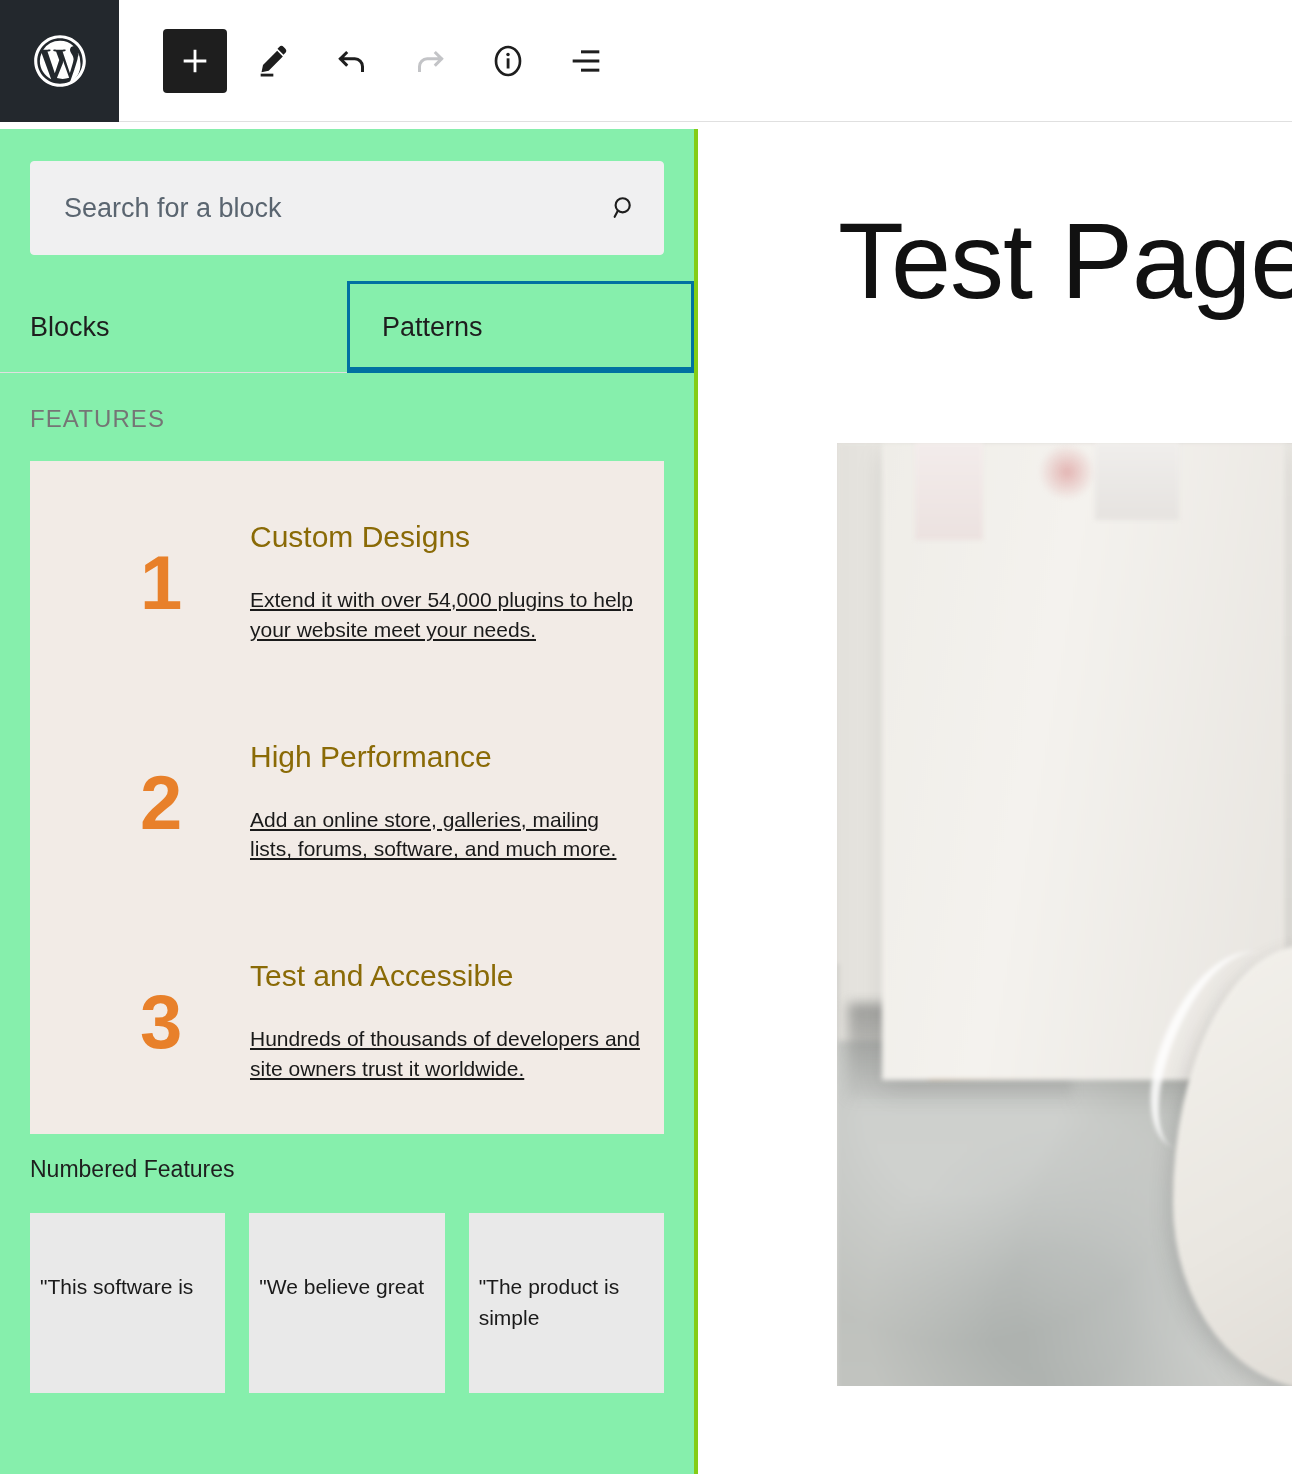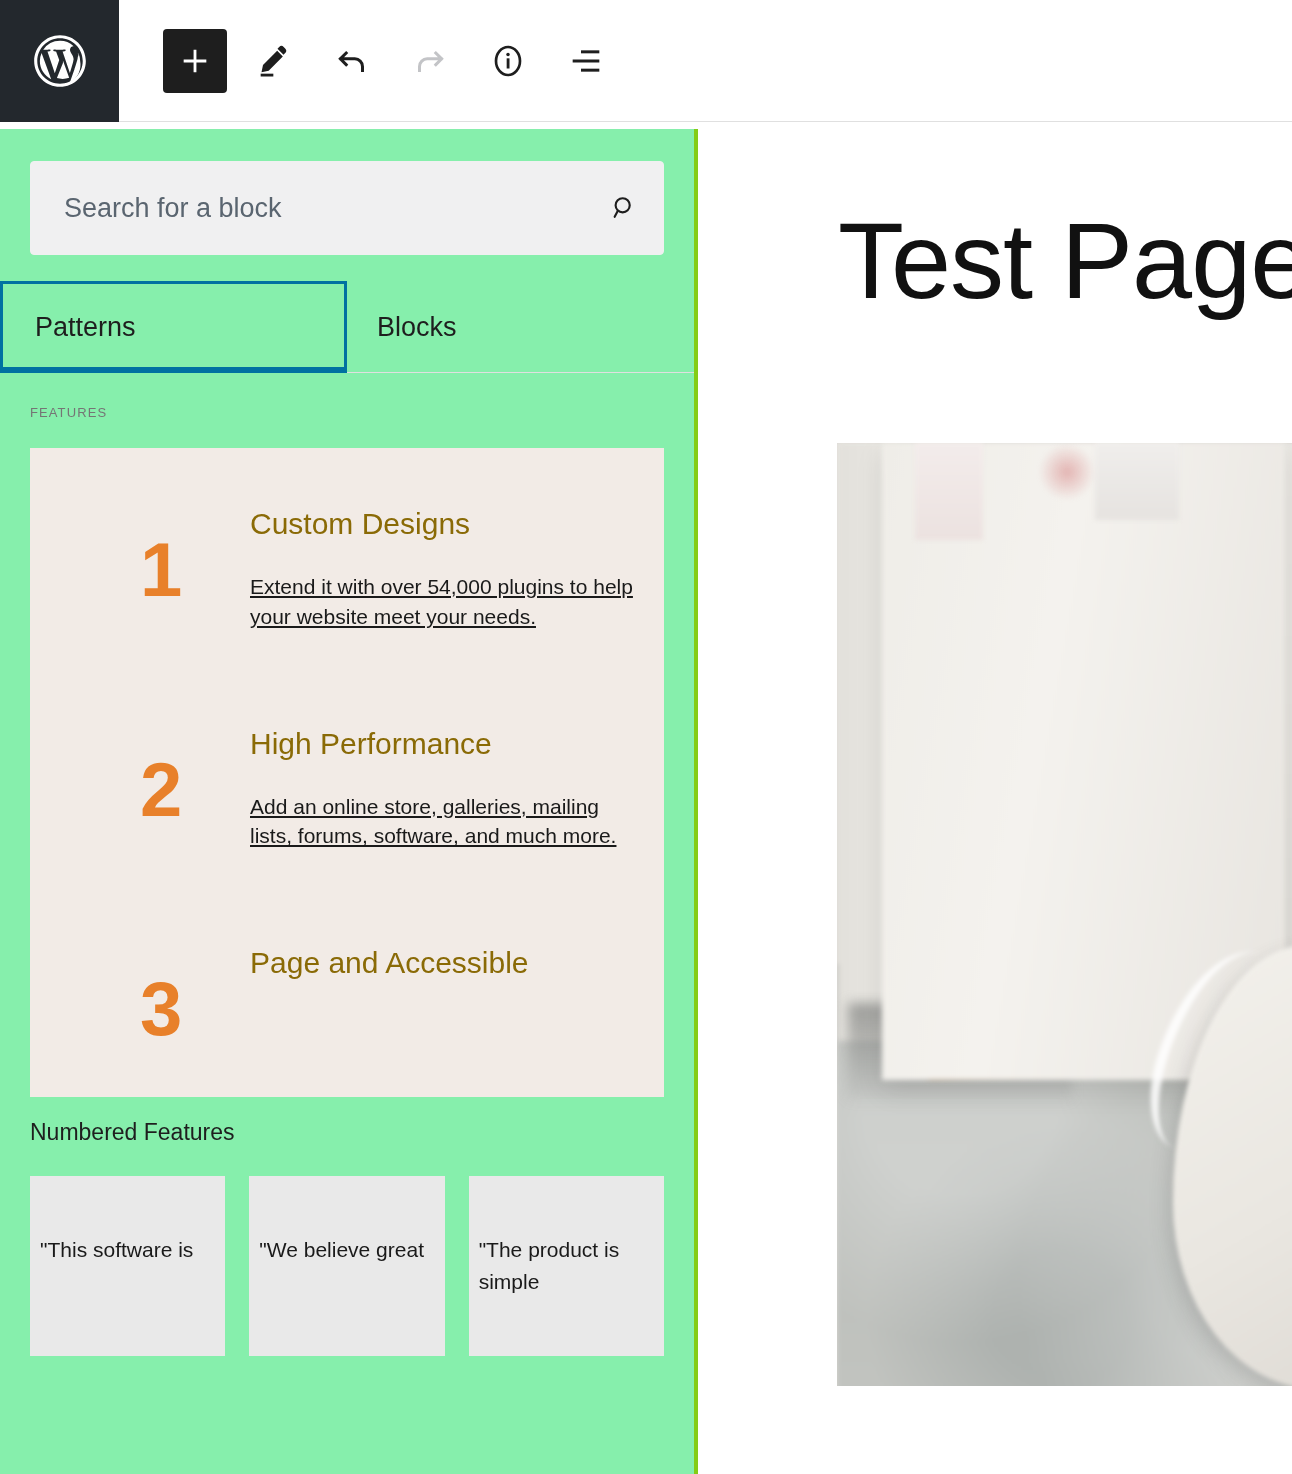--- a/index.html
+++ b/index.html
@@ -100,21 +100,21 @@
   }
   .tab.selected {
     outline: 3px solid #0071a1;
     outline-offset: -3px;
     box-shadow: inset 0 -6px 0 0 #0071a1;
     padding-left: 35px;
   }
 
   
   .cat-label {
-    font-size: 13px;
+    font-size: 24px;
     letter-spacing: 1.1px;
     color: #757575;
     font-weight: 400;
     padding: 32px 0 0 30px;
   }
 
   
   .pattern-block { padding: 0 30px; }
   .pattern-preview {
     margin-top: 28px;
@@ -364,22 +364,22 @@
       <span class="search-icon-wrap">
         <svg width="32" height="32" viewBox="0 0 24 24" aria-hidden="true">
           <circle cx="11" cy="10" r="5.3" fill="none" stroke="#1e1e1e" stroke-width="1.6"></circle>
           <path d="M7.3 14.2 5 18.6" stroke="#1e1e1e" stroke-width="1.6" fill="none" stroke-linecap="round"></path>
         </svg>
       </span>
     </div>
   </div>
 
   <div class="tabs">
+    <button class="tab">Blocks</button>
     <button class="tab selected">Patterns</button>
-    <button class="tab">Blocks</button>
   </div>
 
   <div class="cat-label">FEATURES</div>
 
   <div class="pattern-block">
     <div class="pattern-preview">
 
       <div class="feature-row">
         <div class="feature-num">1</div>
         <div class="feature-text">
@@ -392,21 +392,22 @@
         <div class="feature-num">2</div>
         <div class="feature-text">
           <div class="feature-title">High Performance</div>
           <div class="feature-desc">Add an online store, galleries, mailing lists, forums, software, and much more.</div>
         </div>
       </div>
 
       <div class="feature-row">
         <div class="feature-num">3</div>
         <div class="feature-text">
-          <div class="feature-title">Page and Accessible</div>
+          <div class="feature-title">Test and Accessible</div>
+          <div class="feature-desc">Hundreds of thousands of developers and site owners trust it worldwide.</div>
         </div>
       </div>
 
     </div>
     <div class="pattern-title">Numbered Features</div>
   </div>
 
 
   <div class="testi-cards">
     <div class="testi-card">

